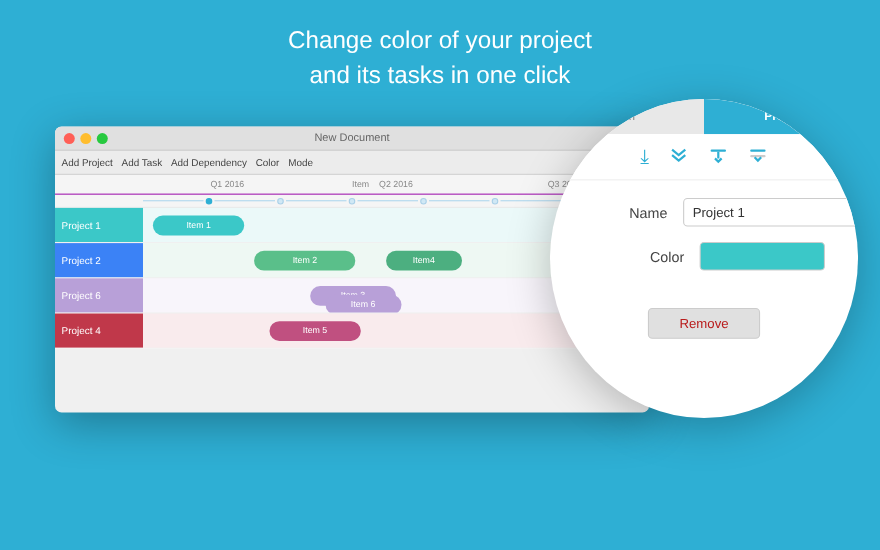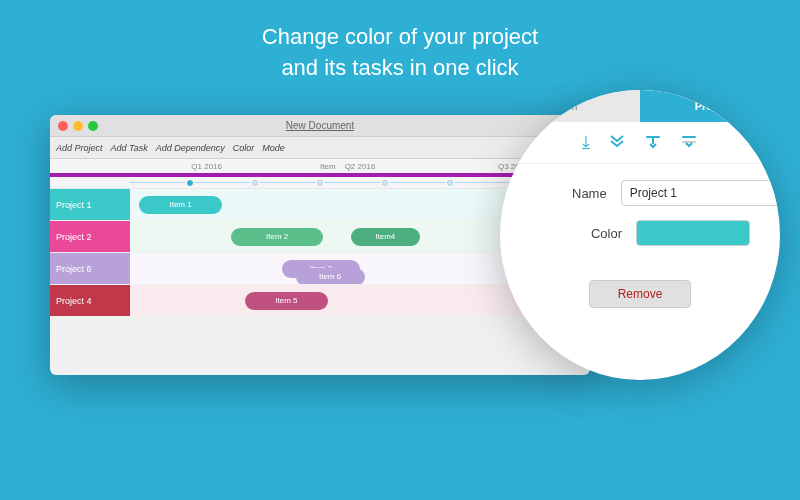--- a/index.html
+++ b/index.html
@@ -59,47 +59,45 @@
     }
     .tl-red { background: #ff5f56; }
     .tl-yellow { background: #ffbd2e; }
     .tl-green { background: #27c93f; }
     .window-title {
       position: absolute;
       left: 50%;
       transform: translateX(-50%);
       font-size: 10px;
       color: #666;
-      text-decoration: underline;
     }
 
     
     .toolbar {
       background: #ececec;
       height: 22px;
       display: flex;
       align-items: center;
       padding: 0 6px;
       gap: 8px;
       border-bottom: 1px solid #d0d0d0;
       font-size: 9px;
       color: #555;
     }
     .toolbar-btn {
       font-size: 9px;
       color: #444;
       cursor: pointer;
-      font-style: italic;
     }
 
     
     .timeline-header {
       background: #f5f5f5;
       height: 18px;
-      border-bottom: 4px solid #a21caf;
+      border-bottom: 1px solid #a21caf;
       display: flex;
       align-items: center;
       padding: 0 0 0 80px;
       font-size: 8px;
       color: #888;
       position: relative;
     }
     .timeline-header .item-label {
       position: absolute;
       left: 50%;
@@ -171,21 +169,21 @@
       height: 100%;
       position: relative;
       overflow: hidden;
       text-align: center;
     }
 
     
     .row-1 .row-label { background: #3bc8c8; }
     .row-1 .row-content { background: rgba(59,200,200,0.1); }
 
-    .row-2 .row-label { background: #ec4899; }
+    .row-2 .row-label { background: #3b82f6; }
     .row-2 .row-content { background: rgba(90,191,138,0.1); }
 
     .row-3 .row-label { background: #b8a0d8; }
     .row-3 .row-content { background: rgba(184,160,216,0.1); }
 
     .row-4 .row-label { background: #c0384a; }
     .row-4 .row-content { background: rgba(192,56,74,0.1); }
 
     
     .task-bar {

